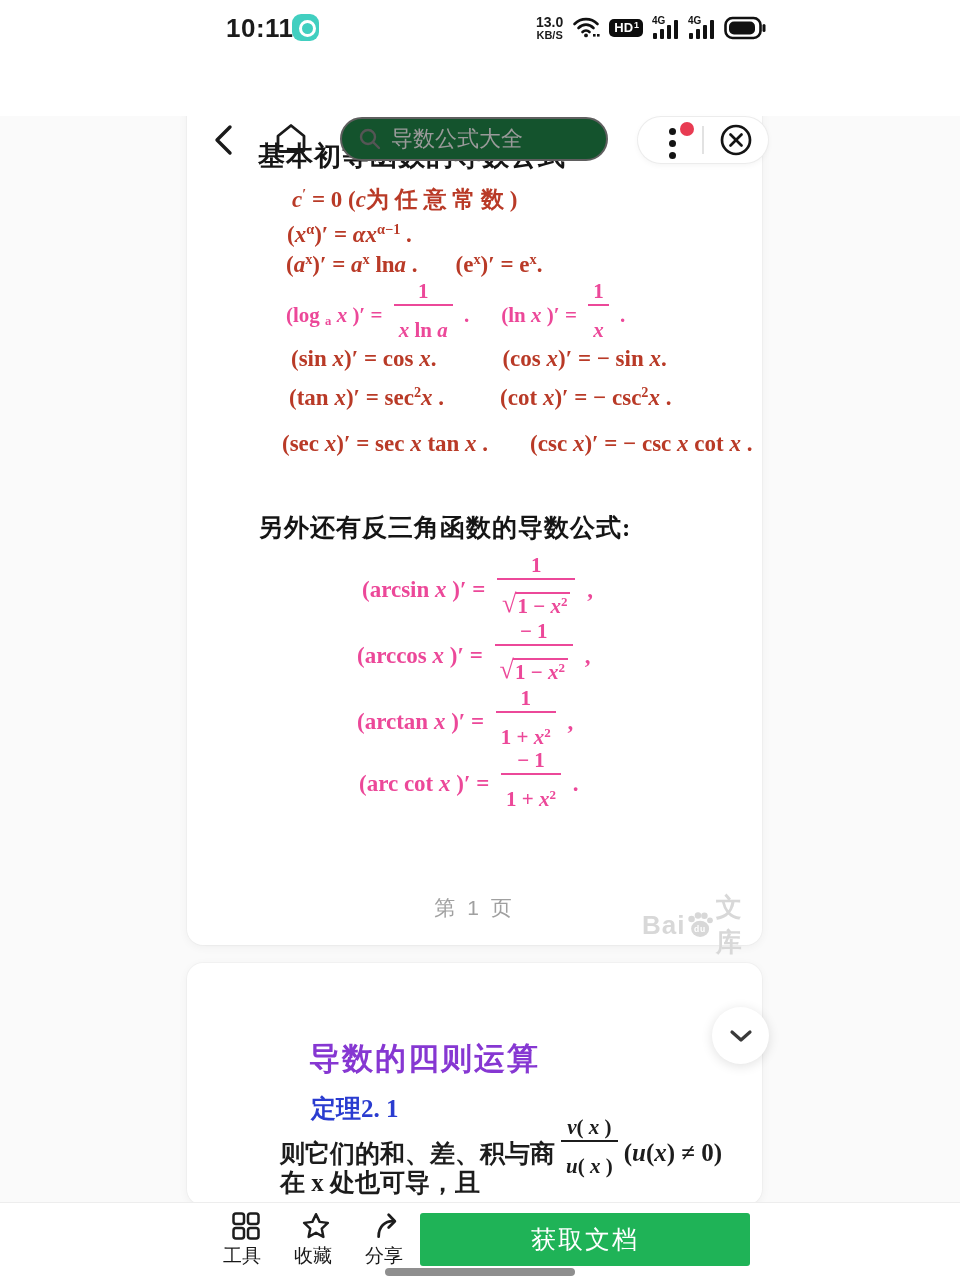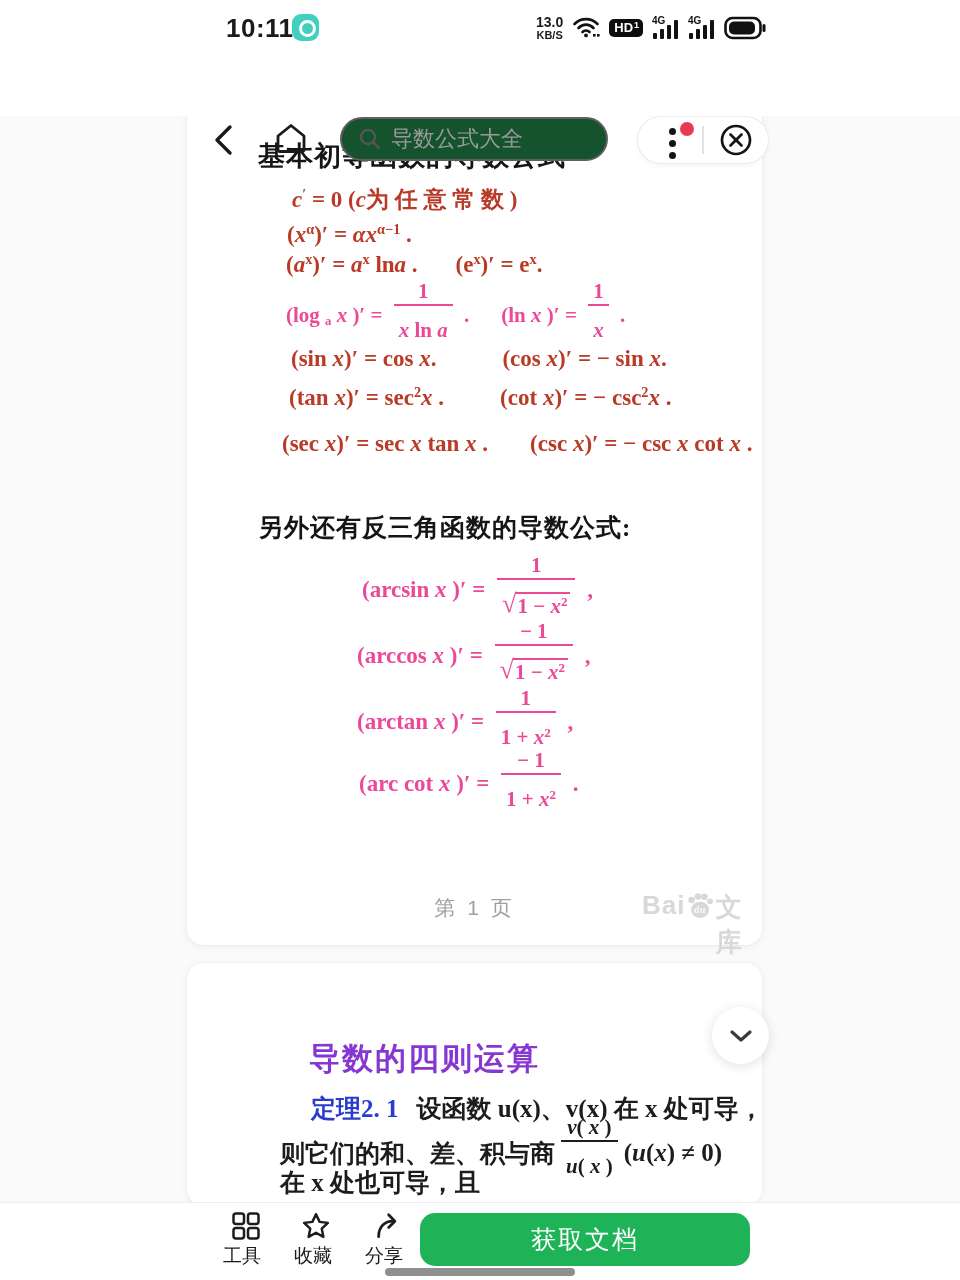--- a/index.html
+++ b/index.html
@@ -55,40 +55,40 @@
   .frac .fd{border-top:2px solid currentColor;padding:12px 5px;}
   .frac .fn{padding:0 4px;}
   .sqrt{display:inline-flex;align-items:flex-start;}
   .sqrt .rad{font-weight:400;line-height:1;font-size:1.25em;margin-right:-1px;transform:translateY(-1px);}
   .sqrt .sin{border-top:2px solid currentColor;padding:0 3px 0 2px;}
   .r1{left:105px;top:86px;}  .r2{left:100px;top:124px;}
   .r3{left:99px;top:154px;gap:38px;} .r4{left:99px;top:181px;gap:32px;font-size:21px;}
   .r5{left:104px;top:248px;gap:66px;} .r6{left:102px;top:287px;gap:56px;} .r7{left:95px;top:321px;gap:42px;margin-top:12px;}
   .it1{left:175px;top:455px;} .it2{left:170px;top:521px;} .it3{left:170px;top:588px;} .it4{left:172px;top:650px;}
   .page-foot{position:absolute;left:0;right:0;top:796px;text-align:center;font-size:21px;color:#a0a0a0;letter-spacing:3px;}
-  .watermark{position:absolute;left:455px;top:792px;display:flex;align-items:flex-start;color:#d8d8d8;
+  .watermark{position:absolute;left:455px;top:792px;display:flex;align-items:center;color:#d8d8d8;
              font-weight:700;font-size:26px;letter-spacing:1px;}
   .watermark .paw{position:relative;width:33px;height:32px;margin:0 1px;}
   .watermark .paw text{font-size:10px;font-weight:700;fill:#fff;}
   
   .doc2-title{position:absolute;left:122px;top:75px;font-size:31px;font-weight:700;color:#8637d2;letter-spacing:2px;}
   .t-line{position:absolute;font-family:"Liberation Serif",serif;font-weight:700;color:#1c1c1c;
           font-size:25px;white-space:nowrap;display:flex;align-items:center;}
   .t1{left:124px;top:129px;}
   .t1 .thm{color:#2a3cd0;margin-right:18px;}
   .t2{left:93px;top:152px;}
   .t3{left:93px;top:203px;}
   .fab{position:absolute;left:712px;top:1007px;width:57px;height:57px;border-radius:50%;background:#fff;
        box-shadow:0 2px 12px rgba(0,0,0,.12);border:0;display:flex;align-items:center;justify-content:center;z-index:3;}
   
   .bottombar{position:absolute;left:0;right:0;top:1202px;height:78px;background:#fff;border-top:1px solid #ededed;z-index:6;}
   .bb-item{position:absolute;top:8px;width:72px;display:flex;flex-direction:column;align-items:flex-end;gap:2px;background:none;border:0;padding:0;}
   .bb-item .lbl{font-size:19px;color:#191919;}
   .bb-tools{left:189px;} .bb-fav{left:260px;} .bb-share{left:331px;}
-  .cta{position:absolute;left:420px;top:10px;width:330px;height:53px;border:0;border-radius:15px;
+  .cta{position:absolute;left:420px;top:10px;width:330px;height:53px;border:0;border-radius:3px;
        background:#1fb357;color:#fff;font-size:25px;font-family:"Liberation Sans",sans-serif;letter-spacing:2px;}
   .home-ind{position:absolute;left:385px;top:1268px;width:190px;height:8px;border-radius:4px;background:#8f8f8f;z-index:7;}
 </style>
 </head>
 <body>
 
 <div class="screen">
 
   <div class="statusbar">
     <div class="sb-time">10:11</div>
@@ -246,21 +246,20 @@
         <text x="16.5" y="24" text-anchor="middle">du</text>
       </svg>
       <span>文库</span>
     </div>
   </div>
 
   <div class="card card2">
     <div class="doc2-title">导数的四则运算</div>
     <div class="t-line t1">
       <span class="thm">定理2. 1</span>
-      <span>设函数 u(x)、v(x) 在 x 处可导，</span>
     </div>
     <div class="t-line t2" id="theorem-line2">
         <span>则它们的和、差、积与商  </span>
         <span class="frac">
           <span class="fn"><span class="mi">v</span><span>( </span><span class="mi">x</span><span> )</span></span>
           <span class="fd"><span class="mi">u</span><span>( </span><span class="mi">x</span><span> )</span></span>
         </span>
         <span>(</span>
         <span class="mi">u</span>
         <span>( </span>

